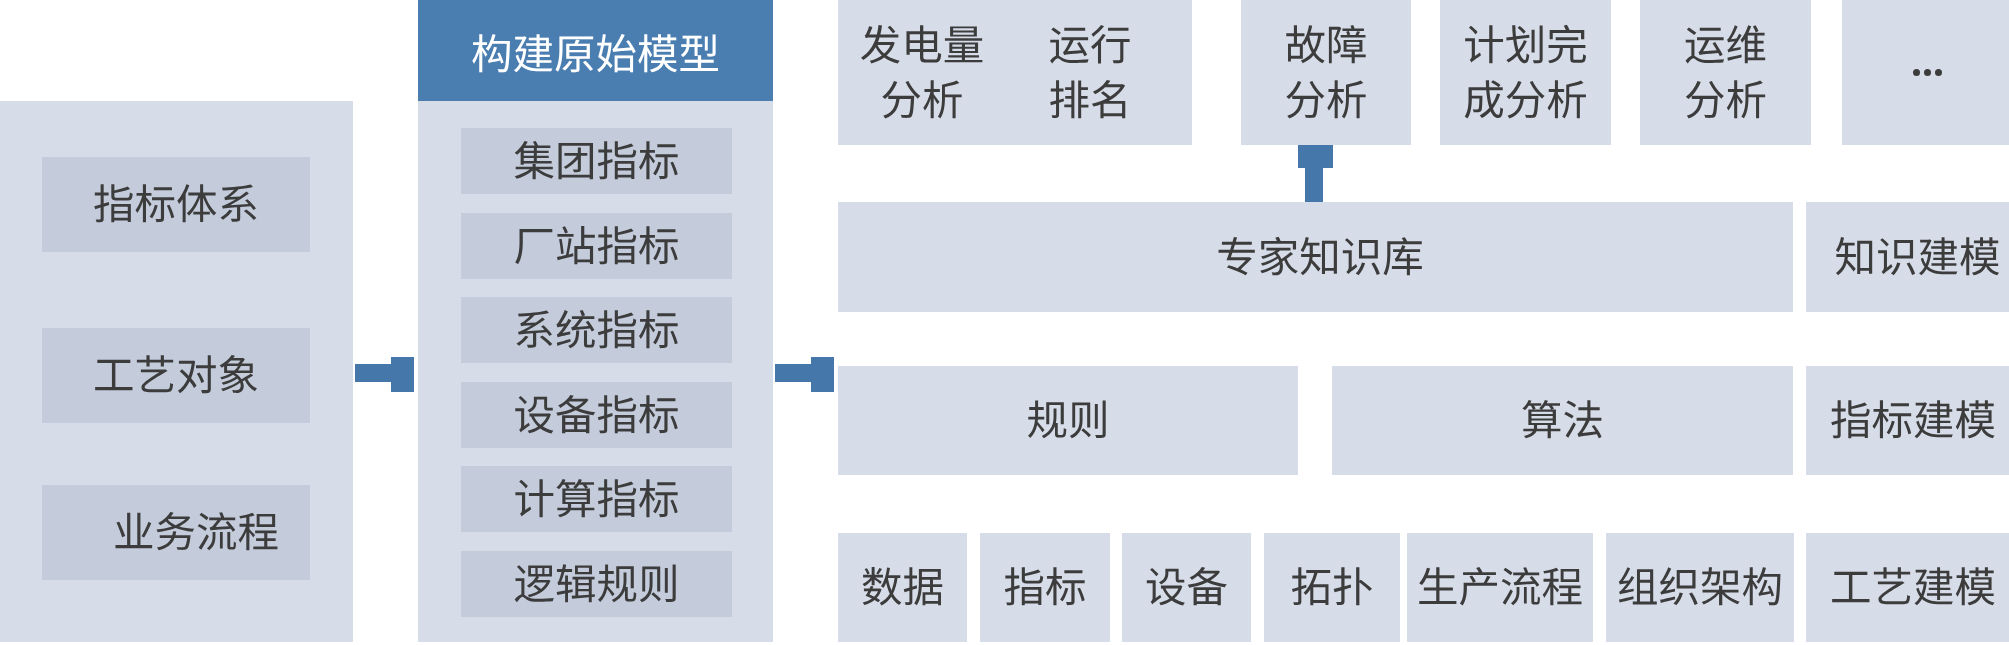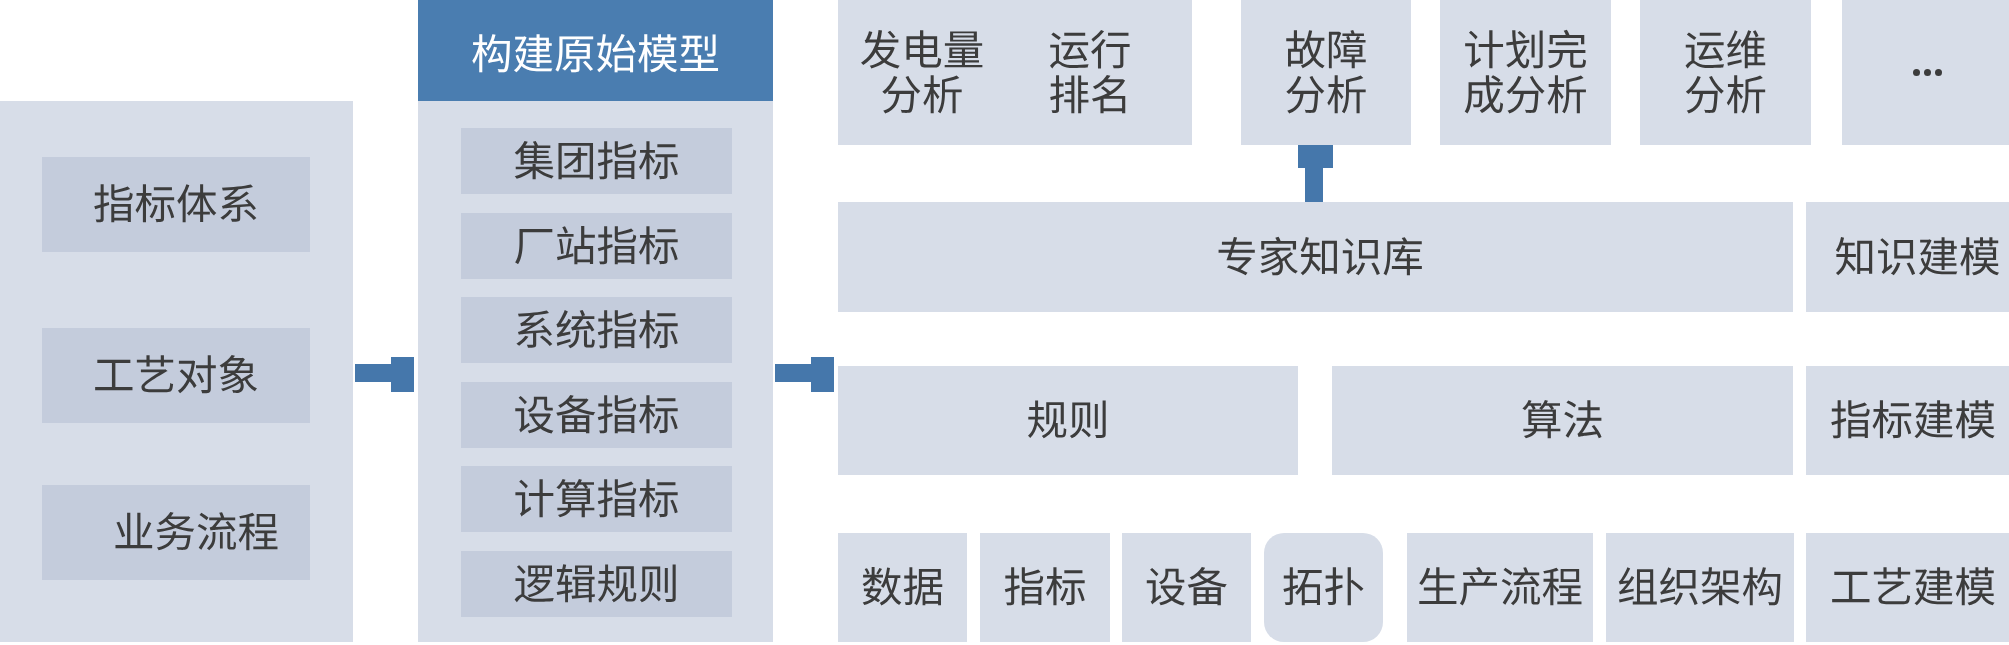--- a/index.html
+++ b/index.html
@@ -15,21 +15,21 @@
   }
   .page * { box-sizing: border-box; }
   .box {
     position: absolute;
     background: var(--box-light, #D7DDE8);
     display: flex;
     align-items: center;
     justify-content: center;
     text-align: center;
     font-size: 41.5px;
-    line-height: 45px;
+    line-height: 55px;
     white-space: pre-line;
     color: var(--text-dark, #3C3C3C);
   }
   .box-inner { background: var(--box-inner, #C4CCDC); }
 
   
   .panel { position: absolute; top: 0; height: 642px; }
   #panel-standard { left: 0; width: 353px; }
   #panel-model    { left: 418px; width: 355px; }
   .panel-header {
@@ -92,21 +92,21 @@
   .r3 { top: 366px; height: 109px; }
   #box-rules     { left: 838px;  width: 460px; }
   #box-algorithm { left: 1332px; width: 461px; }
   #box-indicator { left: 1806px; width: 214px; }
 
   
   .r4 { top: 533px; height: 109px; }
   #mb-0 { left: 838px;  width: 129px; }
   #mb-1 { left: 980px;  width: 130px; }
   #mb-2 { left: 1122px; width: 129px; }
-  #mb-3 { left: 1264px; width: 119px; border-radius: 20px; }
+  #mb-3 { left: 1264px; width: 136px; }
   #mb-4 { left: 1407px; width: 186px; }
   #mb-5 { left: 1606px; width: 188px; }
   #box-process { left: 1806px; width: 214px; }
 </style>
 </head>
 <body>
 
 <div class="page">
 
   <section class="panel" id="panel-standard">

